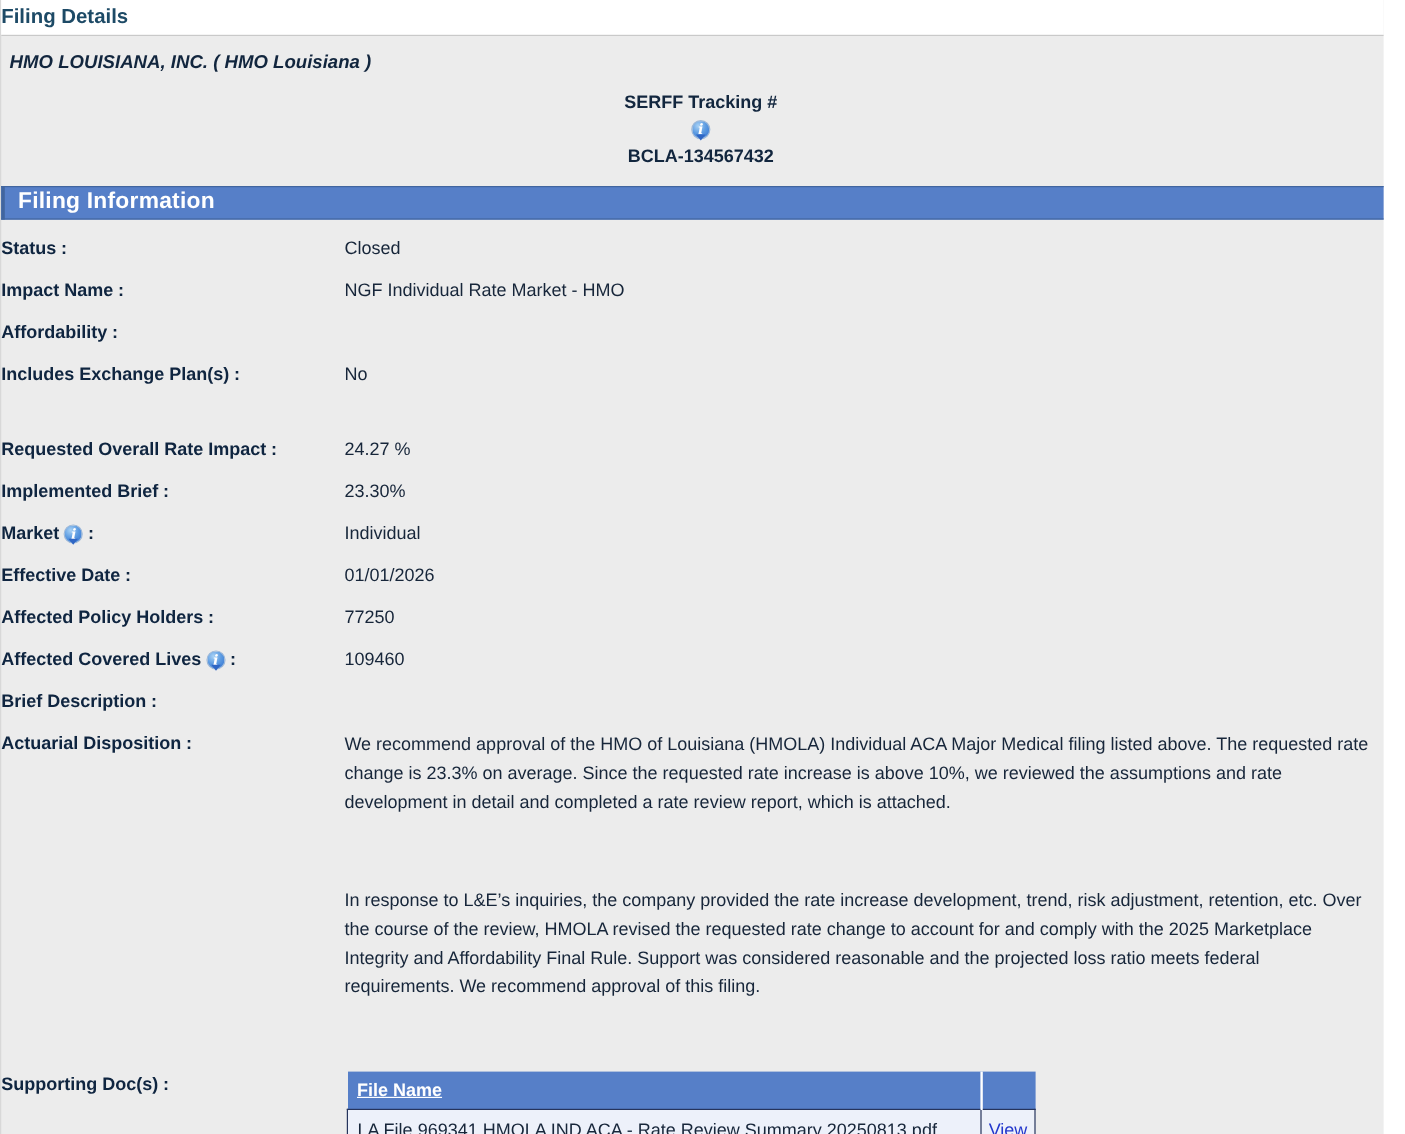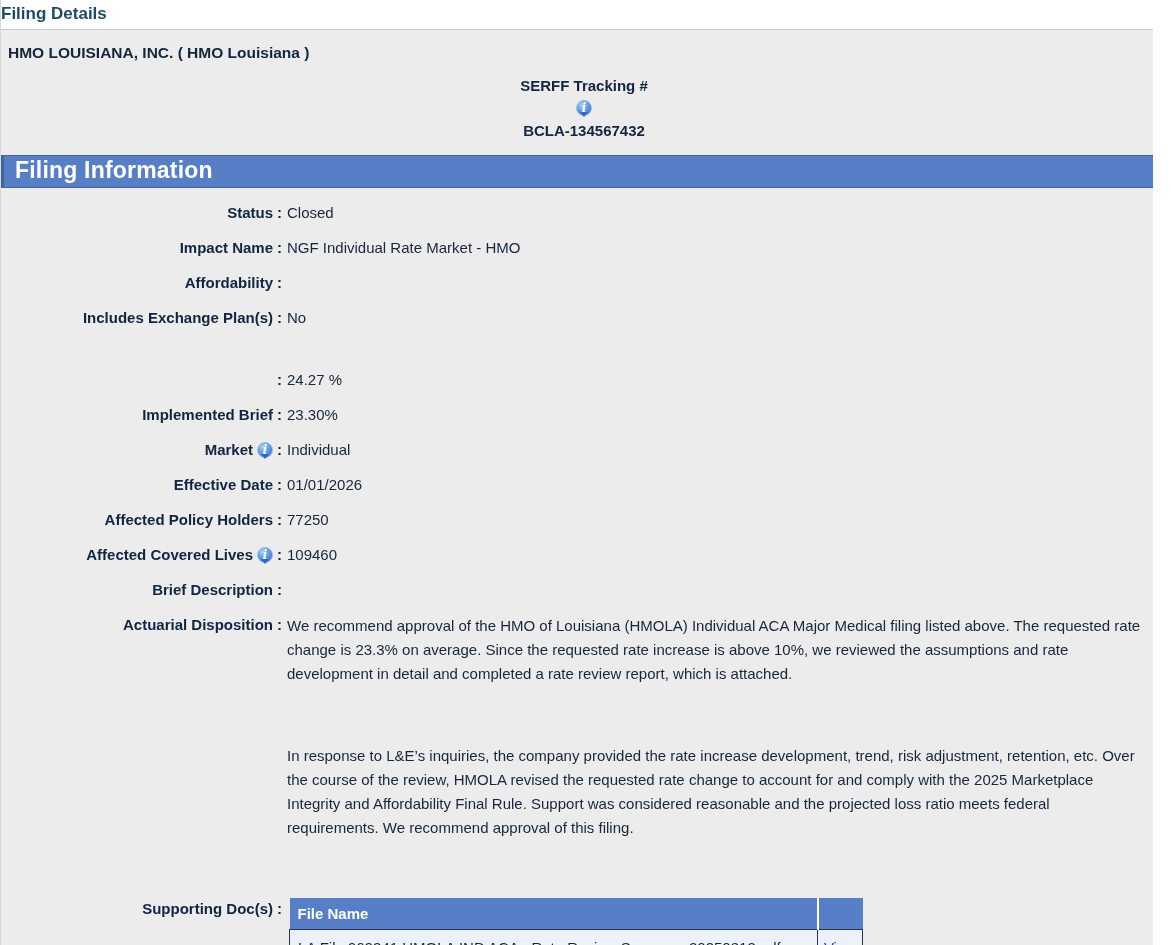--- a/index.html
+++ b/index.html
@@ -25,47 +25,47 @@
     border-left:1px solid #d8d8d8;
   }
   .title-bar{
     background:#ffffff;color:var(--title-color);
     font-weight:bold;font-size:17px;
     padding:4px 10px 5px 0;
     border-bottom:1px solid #c9c9c9;
   }
   .company{
     margin:14px 0 0 7px;
-    font-weight:bold;font-size:15.5px;color:var(--text-dark);
+    font-weight:bold;font-size:15.5px;color:var(--text-dark);font-style:italic;
   }
   .serff{
     margin:15px 0 0 14px;
     font-weight:bold;font-size:15px;color:var(--text-dark);
     display:flex;align-items:center;gap:6px;flex-direction:column;
   }
   .banner{
     margin-top:16px;
     background:var(--accent);
     border-left:3px solid var(--accent-dark);
     border-top:1px solid var(--accent-dark);
     border-bottom:1px solid var(--accent-dark);
-    color:#ffffff;font-weight:bold;font-size:23px;
+    color:#ffffff;font-weight:bold;font-size:19px;
     padding:1px 0 3px 11px;
     letter-spacing:.2px;
   }
   .fields{padding:14px 0 13px 0;}
   .field-row{
     display:flex;align-items:flex-start;
     margin-bottom:14px;
     font-size:15px;line-height:21px;
   }
   .field-label{
     width:281px;flex:none;text-align:right;
     font-weight:bold;color:#0f2540;
-    display:flex;justify-content:flex-end;align-items:center;gap:4px;padding-left:24px;
+    display:flex;justify-content:flex-start;align-items:center;gap:4px;
   }
   .field-value{
     margin-left:5px;color:var(--value-color);
     max-width:856px;
   }
   .para-row .field-value p{
     margin:0;line-height:24px;
   }
   .para-row .field-value p + p{margin-top:58px;}
   .info-icon{
@@ -89,21 +89,21 @@
   }
   .docs-row{margin-top:31px;margin-bottom:0;}
   .docs-table{
     margin-left:2px;
     border-collapse:collapse;
     width:574px;
   }
   .docs-table th{
     background:var(--accent);color:#ffffff;
     font-weight:bold;font-size:15px;text-align:left;
-    padding:5px 8px;height:30px;
+    padding:5px 8px;height:30px;text-decoration:underline;
   }
   .docs-table th.col-file{width:529px;border-right:2px solid #ffffff;}
   .docs-table th.col-action{width:45px;}
   .docs-table td{
     background:var(--row-bg);
     border:1px solid var(--table-border);
     font-size:15px;color:var(--value-color);
     padding:7px 8px;line-height:22px;
     vertical-align:middle;
   }
@@ -154,20 +154,21 @@
           <div class="field-label">
             <span>Includes Exchange Plan(s)</span>
             <span>:</span>
           </div>
           <div class="field-value">No</div>
         </div>
       </div>
       <div class="fields">
         <div class="field-row">
           <div class="field-label">
+            <span>Requested Overall Rate Impact</span>
             <span>:</span>
           </div>
           <div class="field-value">24.27 %</div>
         </div>
         <div class="field-row">
           <div class="field-label">
             <span>Implemented Brief</span>
             <span>:</span>
           </div>
           <div class="field-value">23.30%</div>

